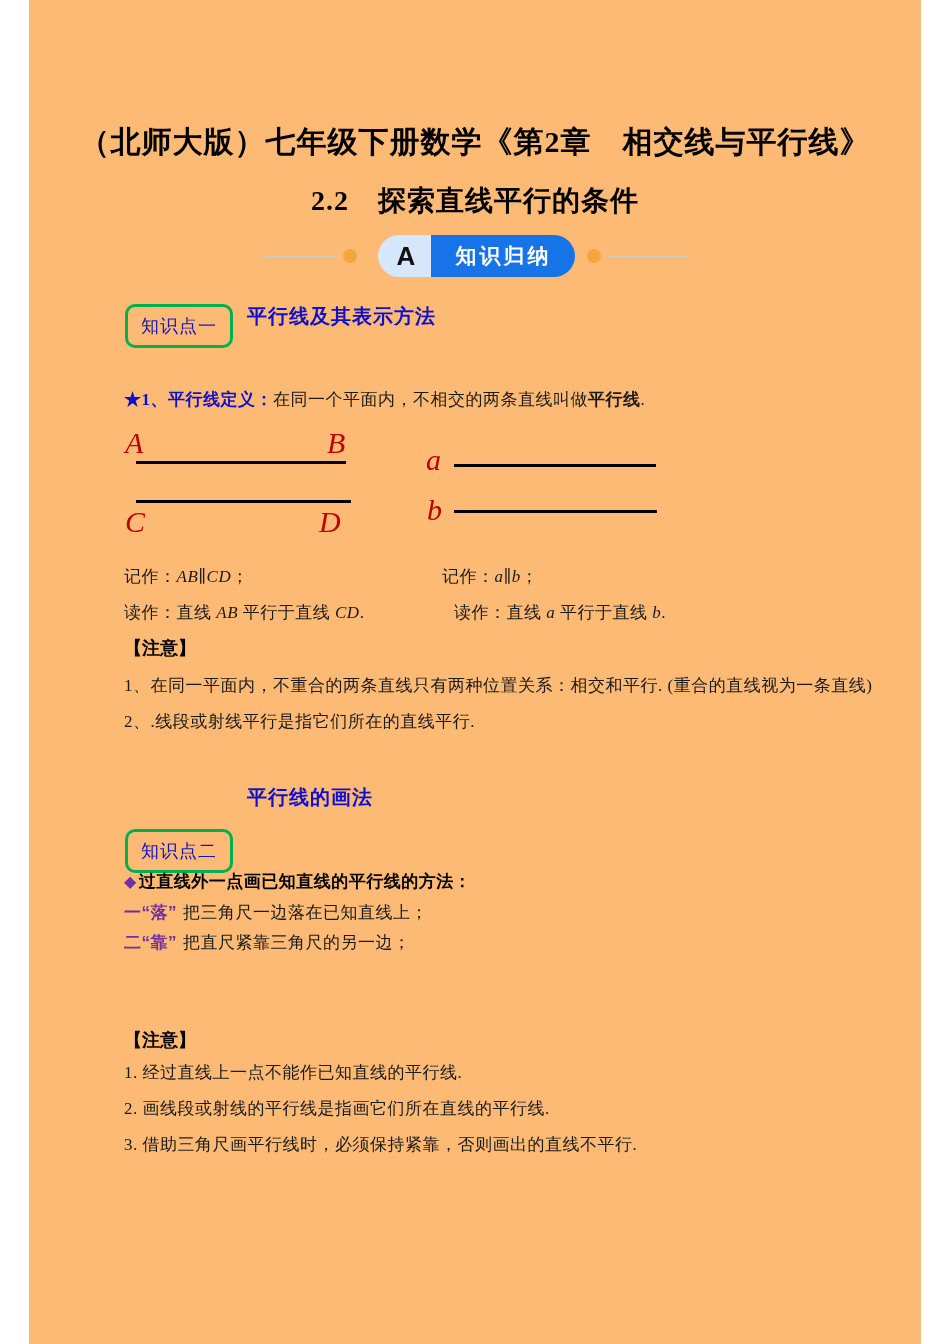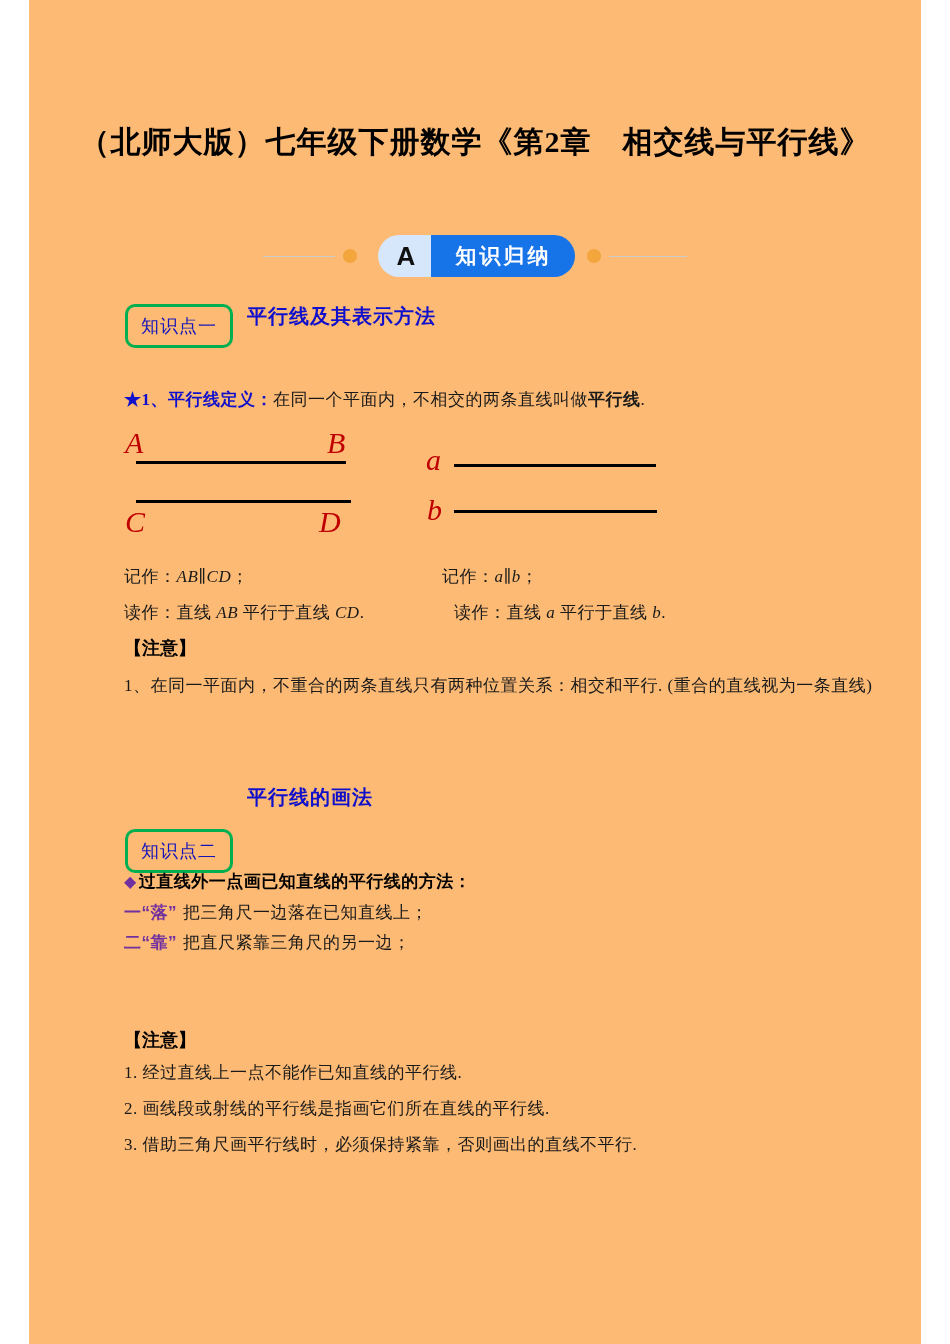--- a/index.html
+++ b/index.html
@@ -120,20 +120,21 @@
     font-family:"Liberation Sans","DejaVu Sans",sans-serif;
     font-weight:bold; font-size:17px; color:#000;
   }
 </style>
 </head>
 <body>
 
 <div class="page">
 
   <div class="abs doc-title">（北师大版）七年级下册数学《第2章　相交线与平行线》</div>
+  <div class="abs doc-subtitle">2.2　探索直线平行的条件</div>
 
   <div class="abs badge-row">
     <div class="deco-line left"></div>
     <div class="deco-dot"></div>
     <div class="pill">
       <div class="pill-a">A</div>
       <div class="pill-label">知识归纳</div>
     </div>
     <div class="deco-dot"></div>
     <div class="deco-line right"></div>
@@ -169,20 +170,21 @@
 
   <div class="abs body-line" style="left:95px; top:601px;">
     <span>读作：</span><span>直线 </span><span class="math-it">AB</span><span> 平行于直线 </span><span class="math-it">CD</span><span>.</span>
   </div>
   <div class="abs body-line" style="left:425px; top:601px;">
     <span>读作：</span><span>直线 </span><span class="math-it">a</span><span> 平行于直线 </span><span class="math-it">b</span><span>.</span>
   </div>
 
   <div class="abs note-header" style="left:95px; top:636px;">【注意】</div>
   <div class="abs body-line" style="left:95px; top:674px;">1、在同一平面内，不重合的两条直线只有两种位置关系：相交和平行. (重合的直线视为一条直线)</div>
+  <div class="abs body-line" style="left:95px; top:710px;">2、.线段或射线平行是指它们所在的直线平行.</div>
 
   <div class="abs kp-box" style="left:96px; top:786px;margin-top:43px;">
     <span>知识点二</span>
   </div>
   <div class="abs kp-heading" style="left:218px; top:784px;">平行线的画法</div>
 
   <div class="abs body-line" style="left:95px; top:870px;">
     <span class="method-lead-icon">◆</span><span class="method-lead-text">过直线外一点画已知直线的平行线的方法：</span>
   </div>
 

